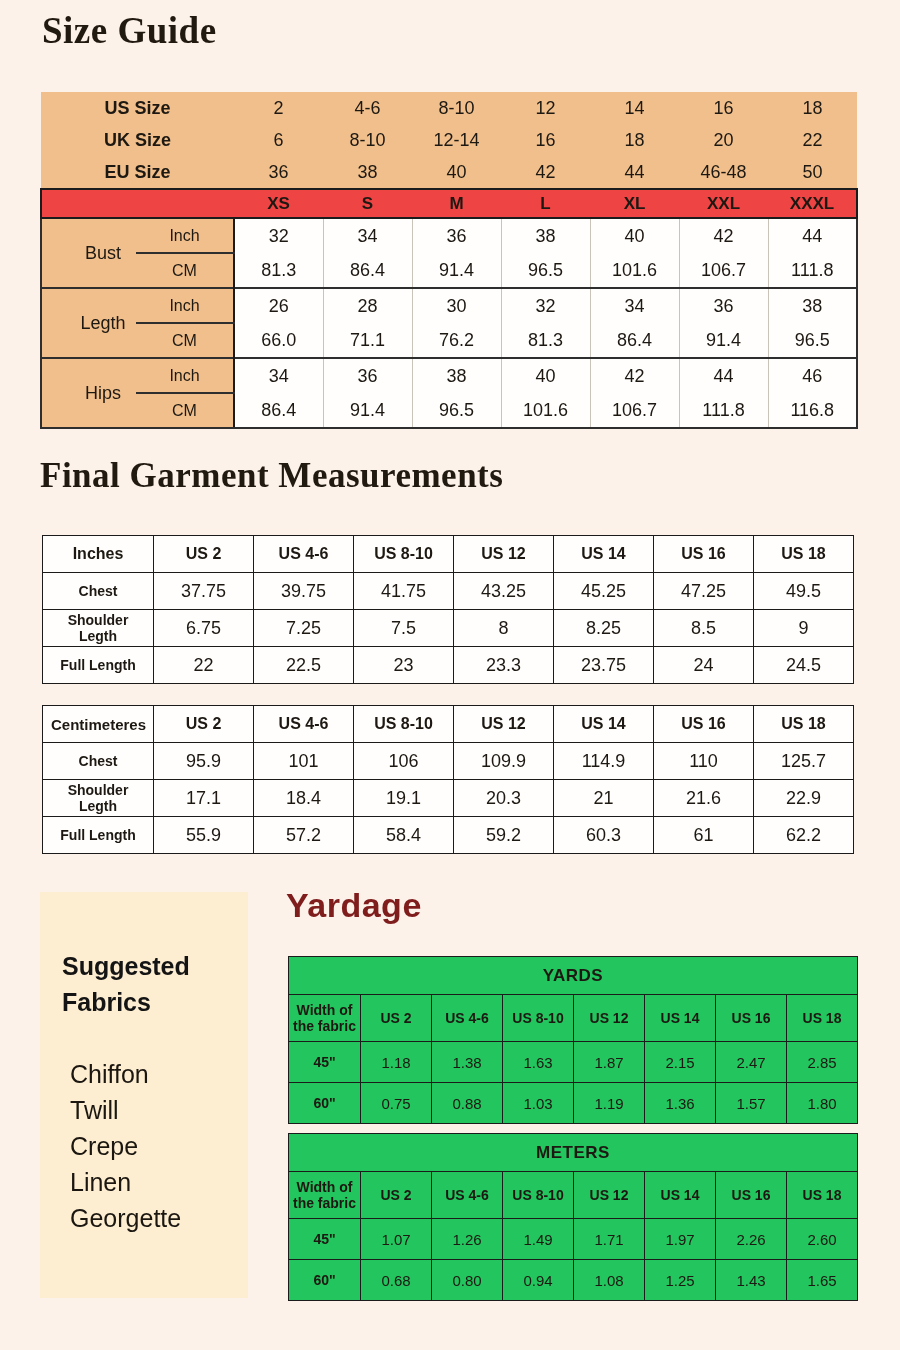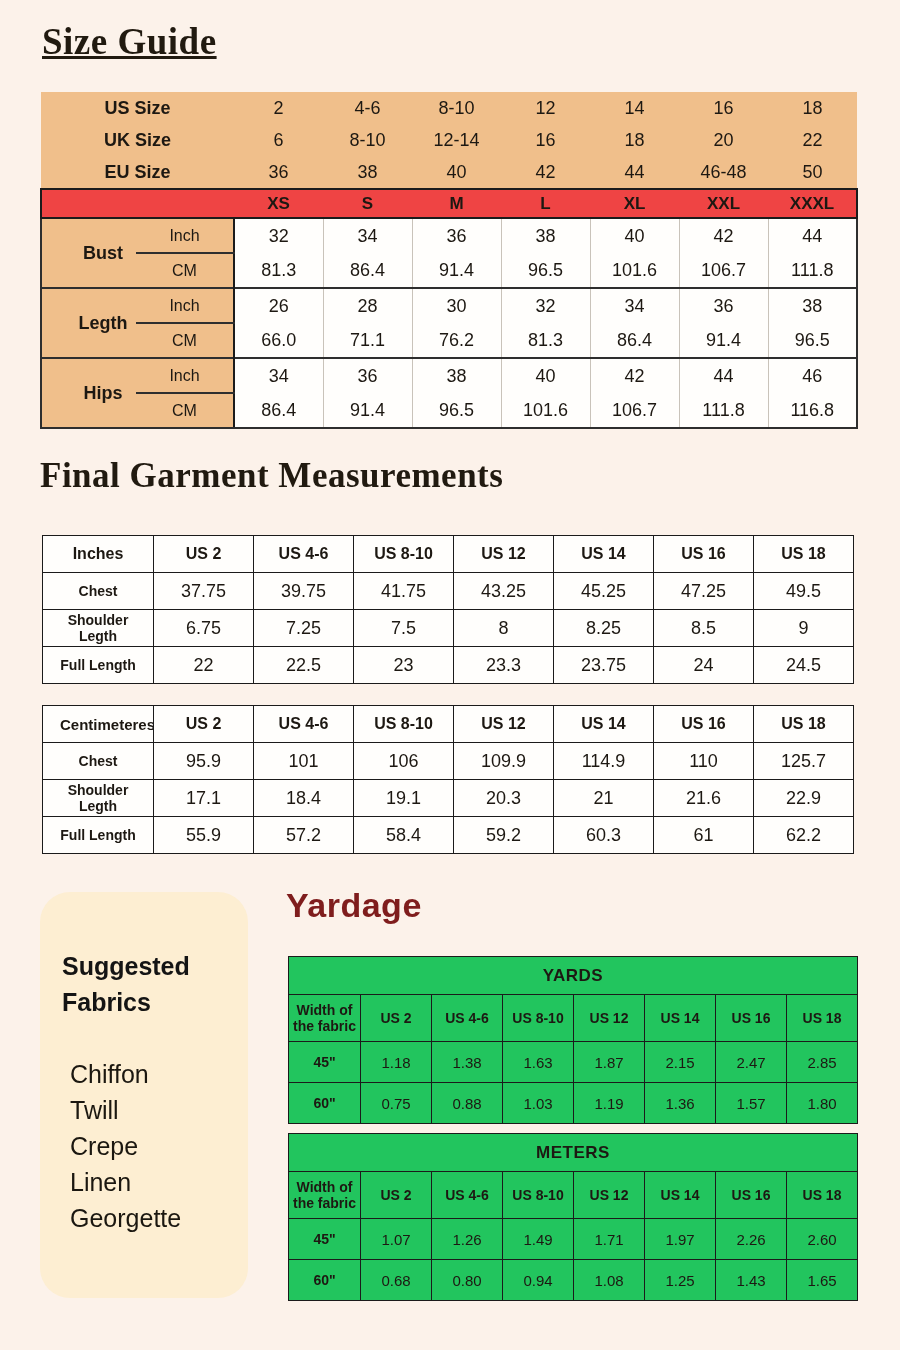--- a/index.html
+++ b/index.html
@@ -5,21 +5,21 @@
   html,body { margin:0; padding:0; }
   body { font-family:"Liberation Sans", sans-serif; color:#1d1812; }
   .page {
     position:relative; width:900px; height:1350px;
     background:#fcf2ea; overflow:hidden;
   }
   .serif-title {
     position:absolute; font-family:"Liberation Serif", serif;
     font-weight:700; color:#211a10; letter-spacing:0.5px;
   }
-  #title-size-guide { left:42px; top:20px; font-size:37px;text-decoration:underline; }
+  #title-size-guide { left:42px; top:9px; font-size:37px; }
   #title-garment   { left:40px; top:456px; font-size:35px; }
   #title-yardage   {
     position:absolute; left:286px; top:886px;
     font-size:34px; font-weight:700; color:#7f1d1d; letter-spacing:0.5px;
   }
 
   table { border-collapse:collapse; table-layout:fixed; }
   td { text-align:center; vertical-align:middle; padding:0 2px; overflow:hidden; }
 
   
@@ -28,60 +28,60 @@
   #size-table tr.orange td { background:#f0bf8b; height:32px; }
   #size-table tr.orange td.rlabel { font-weight:700; }
   #size-table tr.sizerow td {
     background:#ef4444; height:27px; font-weight:700; font-size:17px;
     border-top:2px solid #1b1b1b; border-bottom:2px solid #1b1b1b;
   }
   #size-table tr.sizerow td:first-child { border-left:2px solid #1b1b1b; }
   #size-table tr.sizerow td:last-child  { border-right:2px solid #1b1b1b; }
   #size-table tr.g td { background:#fffefc; height:33px; }
   #size-table tr.g td.glabel {
-    background:#f0bf8b; font-weight:700; font-size:18px;
+    background:#f0bf8b; font-weight:400; font-size:18px;
     border-left:2px solid #2e2e2e; border-bottom:2px solid #2e2e2e;padding-left:30px;
   }
   #size-table tr.g td.sub {
     background:#f0bf8b; font-size:16px; border-right:2px solid #1b1b1b;
   }
   #size-table tr.g td.subtop { border-bottom:2px solid #2e2e2e; }
   #size-table tr.g td.val + td.val { border-left:1px solid #c9c3ba; }
   #size-table tr.gsep td { border-top:2px solid #2e2e2e; }
   #size-table tr.gend td { border-bottom:2px solid #2e2e2e; }
   #size-table tr.g td:last-child { border-right:2px solid #2e2e2e; }
 
   
   .mtable { position:absolute; width:812px; }
   #garment-inches { left:42px; top:535px; }
   #garment-cm     { left:42px; top:705px; }
   .mtable td {
     border:1.5px solid #1b1b1b; background:#fffefc;
     height:36px; font-size:18px;
   }
   .mtable tr.head td { font-weight:700; font-size:16px; }
-  .mtable td.rowlabel { font-weight:700; font-size:14px; padding:0 17px; }
+  .mtable td.rowlabel { font-weight:700; font-size:14px; padding:0 8px; }
 
   
   .ytable { position:absolute; width:570px; }
   #yards-table  { left:288px; top:956px; }
   #meters-table { left:288px; top:1133px; }
   .ytable td {
     border:1.5px solid #1b1b1b; background:#22c55e;
     font-size:15px; height:40px;
   }
   .ytable tr.bigtitle td { font-weight:700; font-size:17px; height:37px; letter-spacing:0.5px; }
   .ytable tr.head td { font-weight:700; font-size:14px; height:46px; }
   .ytable td.wcell { font-weight:700; font-size:13px; line-height:1.15; }
   .ytable td.rowlabel { font-weight:700; font-size:14px; }
 
   
   #fabrics-panel {
     position:absolute; left:40px; top:892px; width:208px; height:406px;
-    background:#fdeed2; box-sizing:border-box; padding:56px 0 0 22px;border-radius:30px;
+    background:#fdeed2; box-sizing:border-box; padding:56px 0 0 22px;
   }
   #fabrics-title {
     font-weight:700; font-size:25px; line-height:36px; width:130px; color:#141414;
   }
   #fabrics-list { margin-top:36px;margin-left:8px; }
   .fabric-item { font-size:25px; line-height:36px; color:#1b1710; }
 </style>
 </head>
 <body>
 

